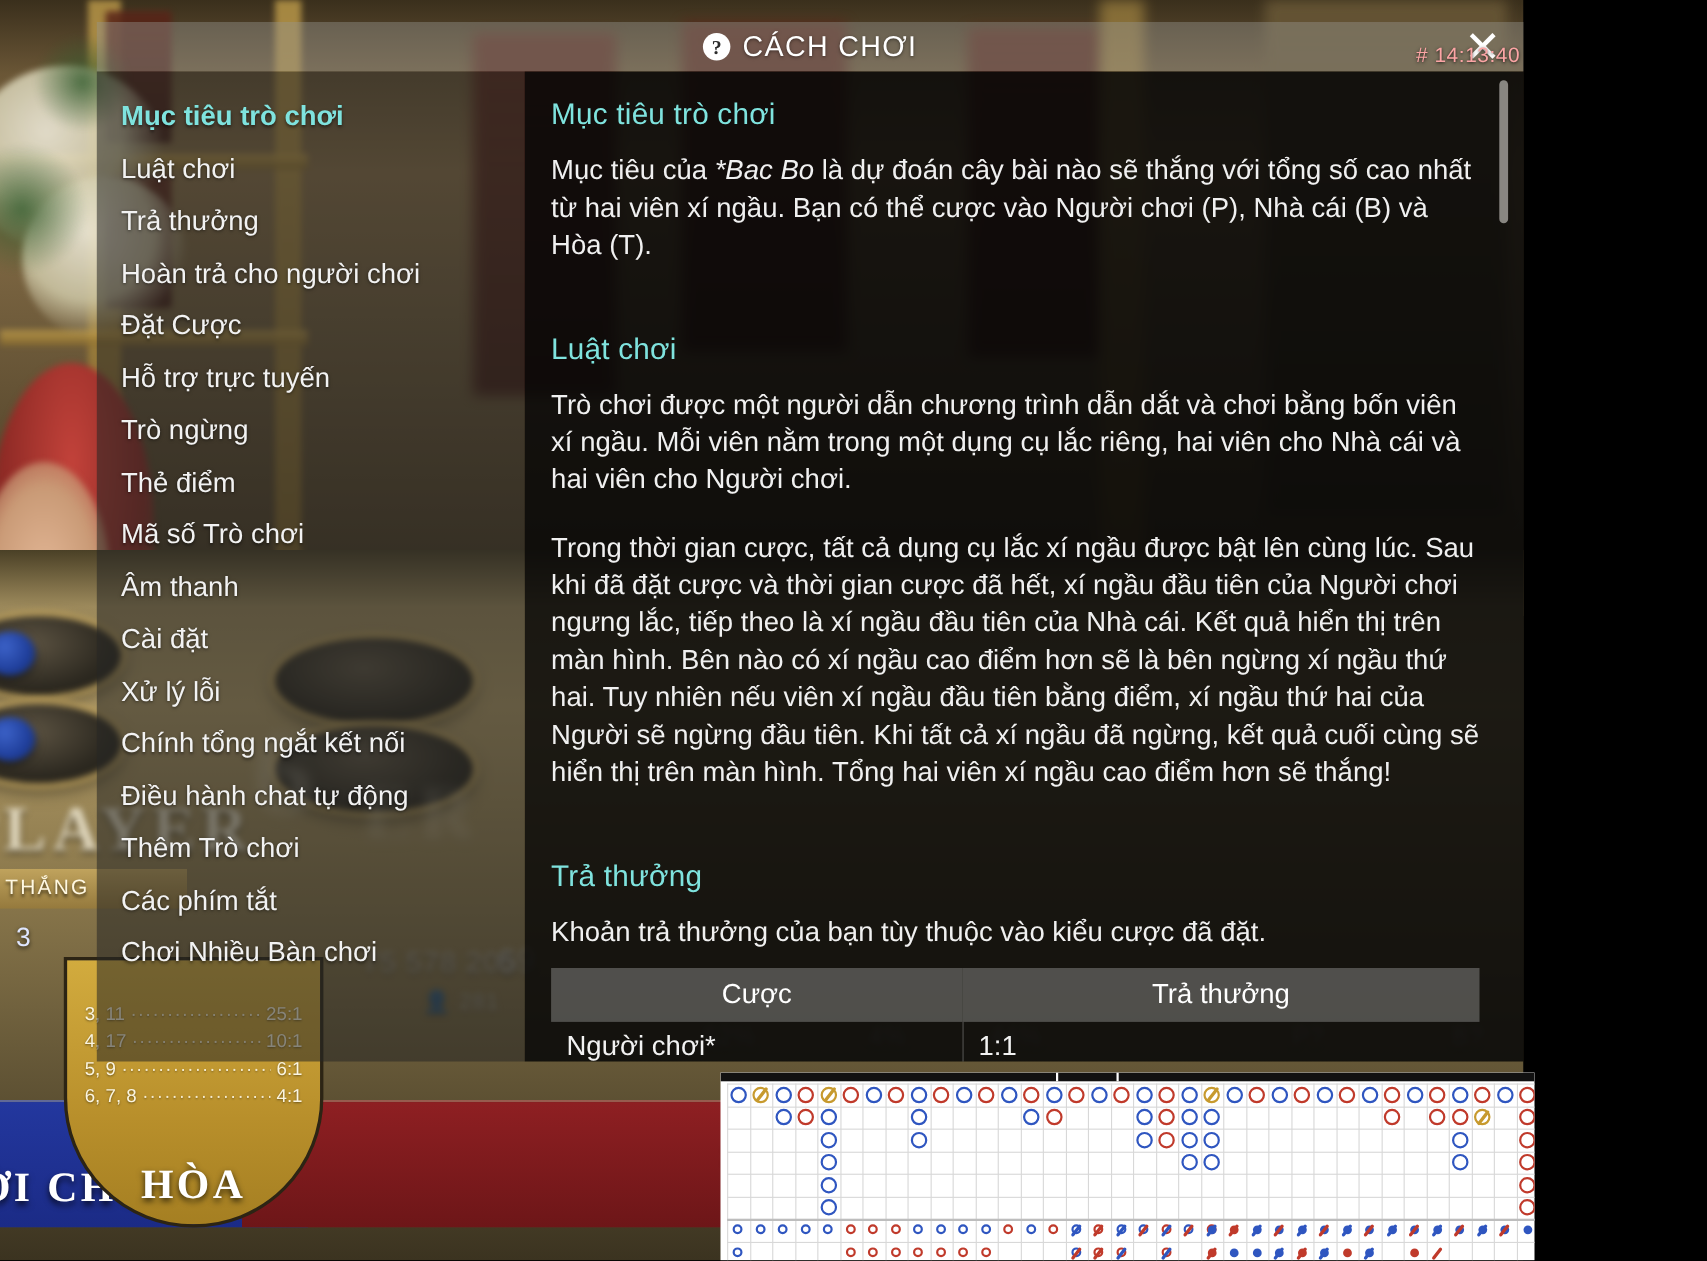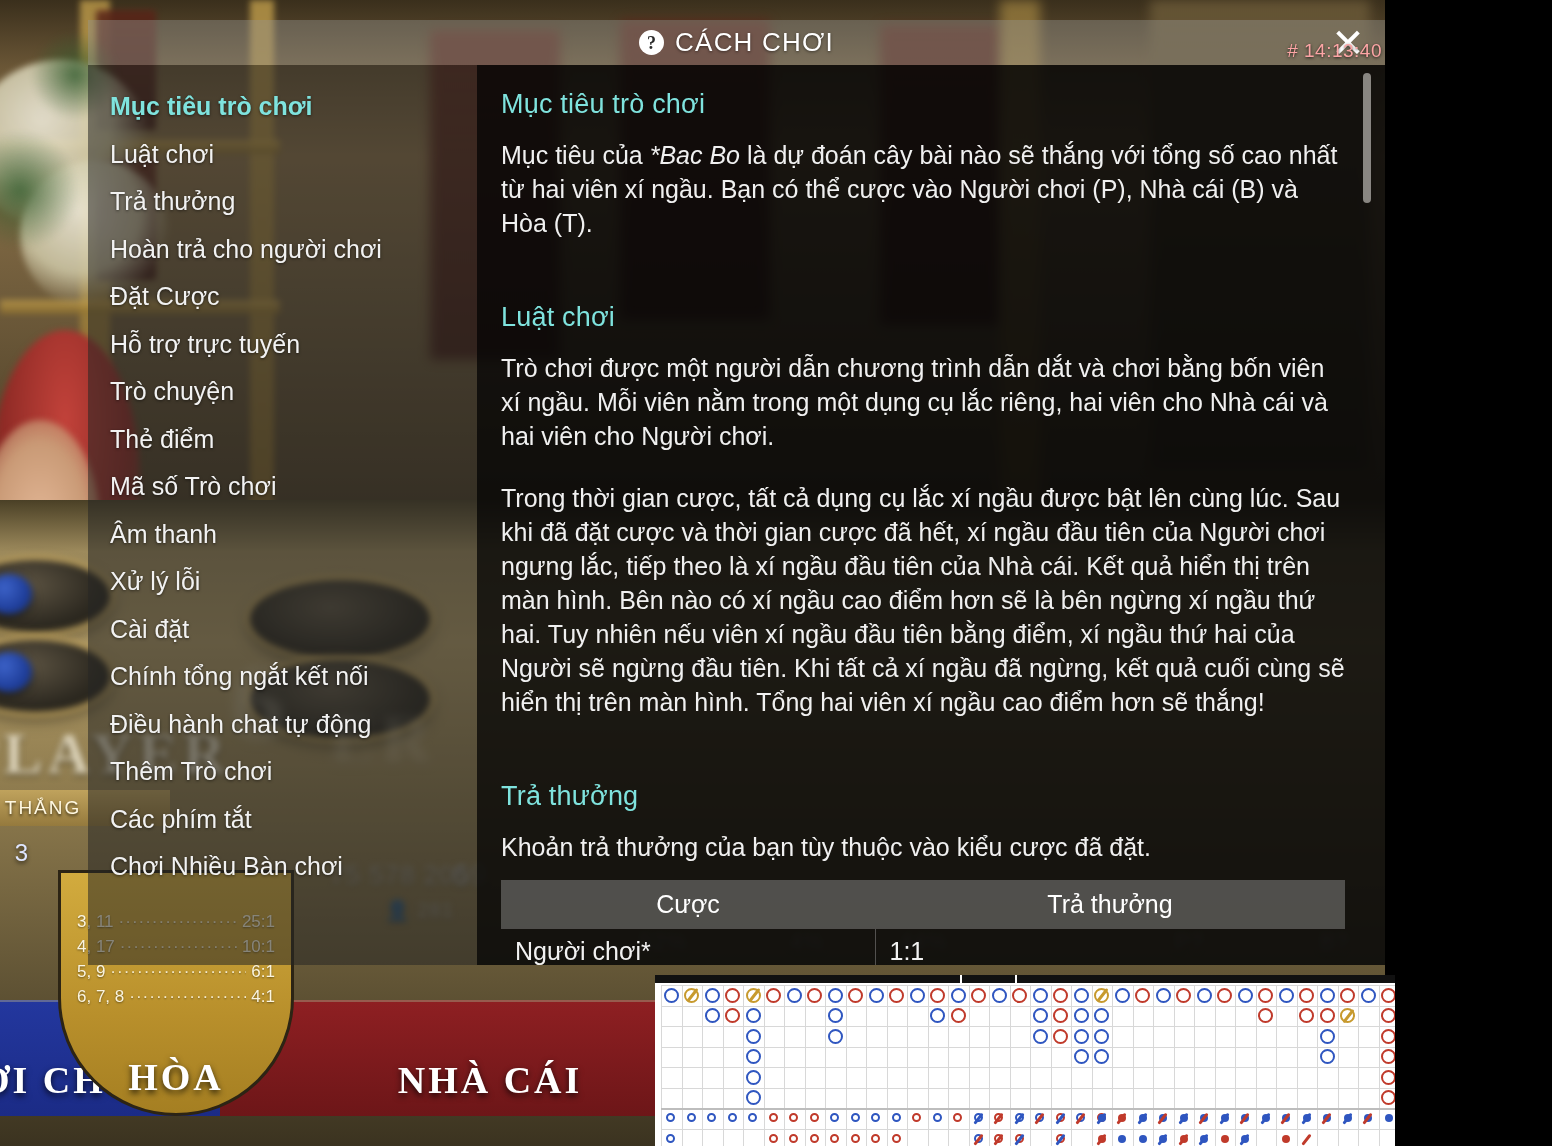--- a/index.html
+++ b/index.html
@@ -295,21 +295,20 @@
 
     <div class="winner-banner">CHIẾN THẮNG</div>
     <div class="score-badge">3</div>
 
     <div class="bet-area">
       <div class="bet-player">
         <div class="bet-label">NGƯỜI CHƠI</div>
       </div>
       <div class="bet-banker">
         <div class="bet-odds">1:1</div>
-        <div class="bet-label">NHÀ CÁI</div>
       </div>
       <div class="bet-tie">
         <div class="tie-paytable">
           <div class="row">
               <span>3, 11</span>
               <span class="lead">································</span>
               <span>25:1</span>
             </div>
           <div class="row">
               <span>4, 17</span>
@@ -346,26 +345,26 @@
 
     <div class="modal-body">
 
       <div class="sidebar">
         <div class="menu-item active">Mục tiêu trò chơi</div>
         <div class="menu-item">Luật chơi</div>
         <div class="menu-item">Trả thưởng</div>
         <div class="menu-item">Hoàn trả cho người chơi</div>
         <div class="menu-item">Đặt Cược</div>
         <div class="menu-item">Hỗ trợ trực tuyến</div>
-        <div class="menu-item">Trò chuyện</div>
+        <div class="menu-item">Trò ngừng</div>
         <div class="menu-item">Thẻ điểm</div>
         <div class="menu-item">Mã số Trò chơi</div>
         <div class="menu-item">Âm thanh</div>
+        <div class="menu-item">Cài đặt</div>
         <div class="menu-item">Xử lý lỗi</div>
-        <div class="menu-item">Cài đặt</div>
         <div class="menu-item">Chính tổng ngắt kết nối</div>
         <div class="menu-item">Điều hành chat tự động</div>
         <div class="menu-item">Thêm Trò chơi</div>
         <div class="menu-item">Các phím tắt</div>
         <div class="menu-item">Chơi Nhiều Bàn chơi</div>
       </div>
 
       <div class="content">
         <div class="content-inner">
 

